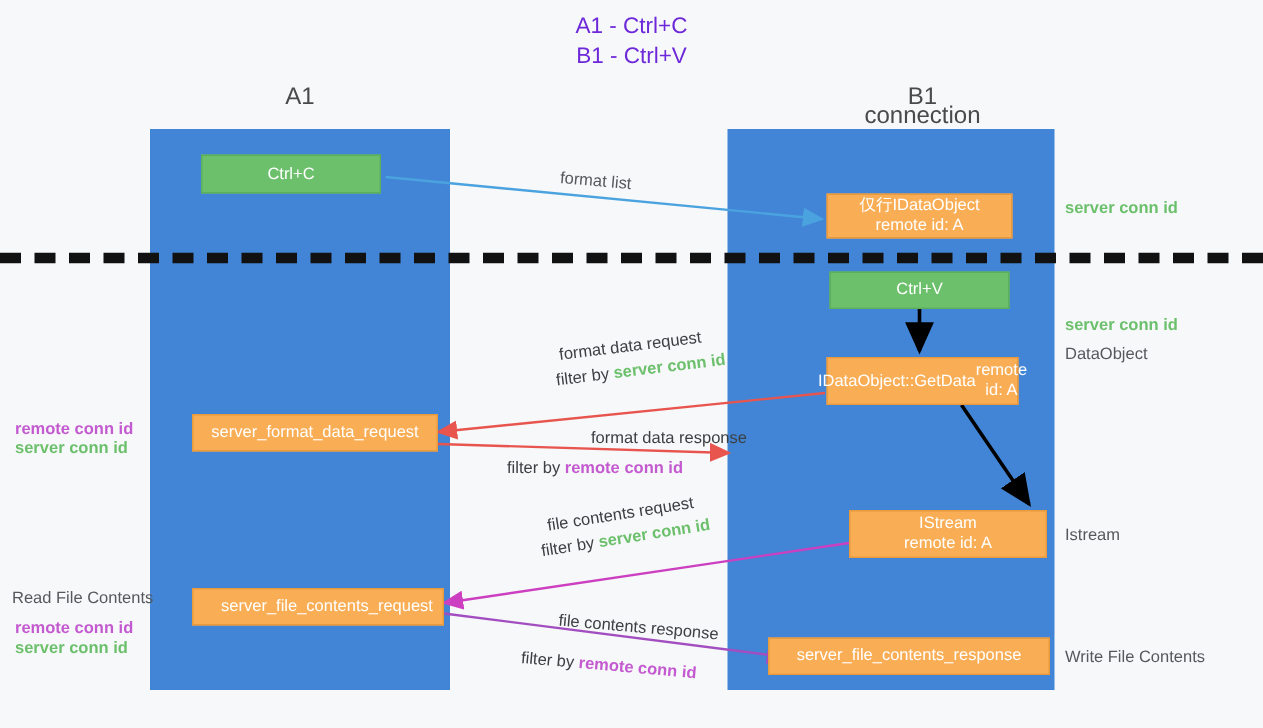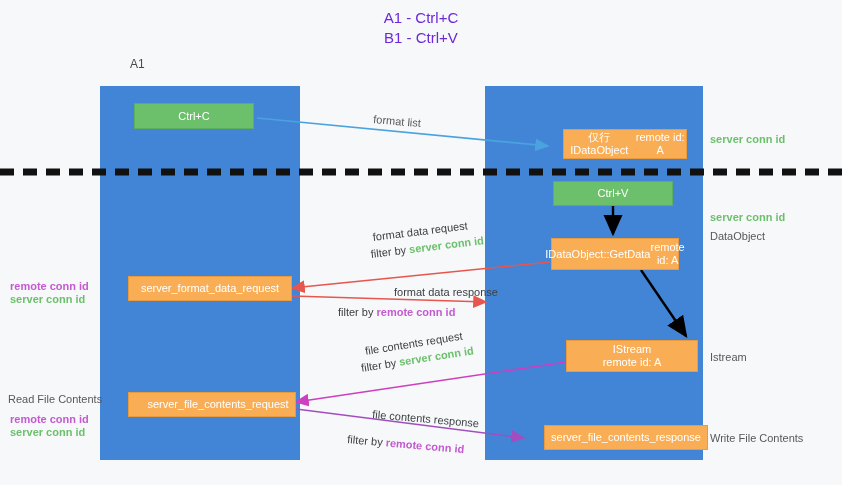--- a/index.html
+++ b/index.html
@@ -13,21 +13,21 @@
   svg.layer{position:absolute;left:0;top:0;width:842px;height:485px;pointer-events:none;}
 
   .title{
     position:absolute;left:0;top:8px;width:842px;text-align:center;
     font-size:15px;line-height:20px;color:#6d28d9;
   }
   .title div{white-space:pre;}
 
   .lane{position:absolute;background:#4285d6;}
   .lane-head{
-    position:absolute;text-align:left;font-size:12px;line-height:13px;color:#4a4a4a;
+    position:absolute;text-align:center;font-size:16px;line-height:13px;color:#4a4a4a;
   }
 
   .box{
     position:absolute;box-sizing:border-box;
     display:flex;align-items:center;justify-content:center;
     text-align:center;color:#ffffff;font-size:11px;line-height:13px;
   }
   .box-orange{background:#f9ae56;border:1px solid #e89a3c;}
   .box-green{background:#6cc06c;border:1px solid #5cb05c;}
   .box span{display:block;}
@@ -48,20 +48,24 @@
 
 <div id="canvas">
 
   <div class="title">
     <div>A1 - Ctrl+C</div>
     <div>B1 - Ctrl+V</div>
   </div>
 
   <div class="lane-head" style="left:130px;top:58px;width:140px;">
     <div>A1</div>
+  </div>
+  <div class="lane-head" style="left:540px;top:58px;width:150px;">
+    <div>B1</div>
+    <div>connection</div>
   </div>
 
   <div class="lane" style="left:100px;top:86px;width:200px;height:374px;"></div>
   <div class="lane" style="left:485px;top:86px;width:218px;height:374px;"></div>
 
   <svg class="layer">
     <defs>
       <marker id="ah-blue" markerWidth="9" markerHeight="8" refX="8" refY="4" orient="auto">
         <path d="M0,0 L9,4 L0,8 z" fill="#4aa3df"></path>
       </marker>
@@ -101,41 +105,41 @@
   </div>
 
   <div class="box box-green" style="left:134px;top:103px;width:120px;height:26px;">
     <span>Ctrl+C</span>
   </div>
 
   <div class="box box-orange" style="left:128px;top:392px;width:168px;height:25px;padding-left:12px;">
     <span>server_file_contents_request</span>
   </div>
 
-  <div class="box box-orange" style="left:563px;top:129px;width:124px;height:30px;flex-direction:row;">
+  <div class="box box-orange" style="left:551px;top:129px;width:124px;height:30px;flex-direction:column;">
     <span>仅行IDataObject</span>
     <span>remote id: A</span>
   </div>
 
   <div class="box box-green" style="left:553px;top:181px;width:120px;height:25px;">
     <span>Ctrl+V</span>
   </div>
 
   <div class="box box-orange" style="left:551px;top:238px;width:128px;height:32px;flex-direction:row;">
     <span>IDataObject::GetData</span>
     <span>remote id: A</span>
   </div>
 
   <div class="box box-orange" style="left:566px;top:340px;width:132px;height:32px;flex-direction:column;">
     <span>IStream</span>
     <span>remote id: A</span>
   </div>
 
 
-  <div class="box box-orange" style="left:544px;top:425px;width:164px;height:25px;align-items:center;">
+  <div class="box box-orange" style="left:512px;top:425px;width:188px;height:25px;align-items:center;">
     <span>server_file_contents_response</span>
   </div>
 
   <div class="lbl lbl-gray rot-c" style="left:374px;top:112px;">format list</div>
 
   <div class="lbl lbl-dark rot-a" style="left:372px;top:230px;">format data request</div>
   <div class="lbl rot-a" style="left:370px;top:247px;">
     <span class="lbl-dark">filter by </span><span class="inline-green">server conn id</span>
   </div>
 

